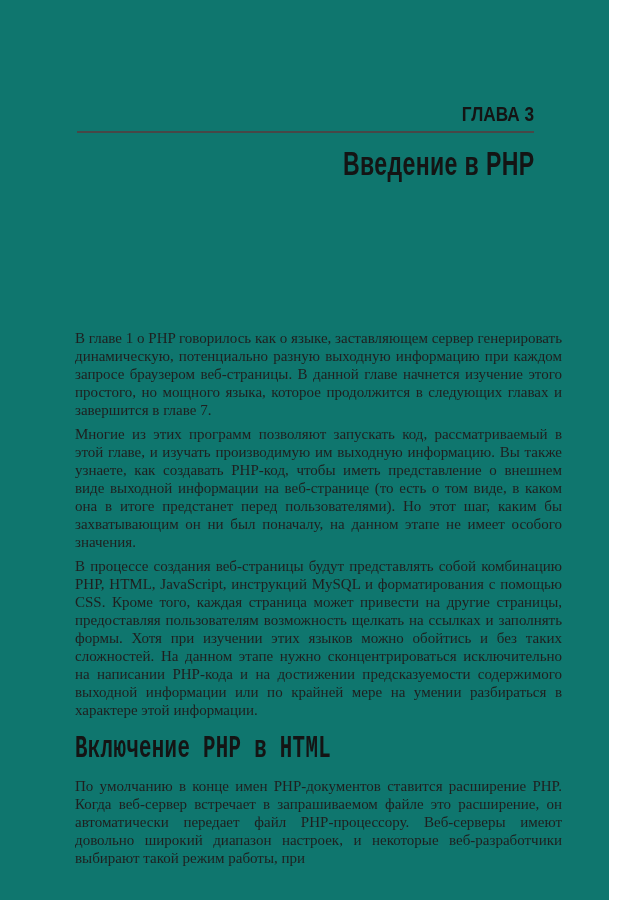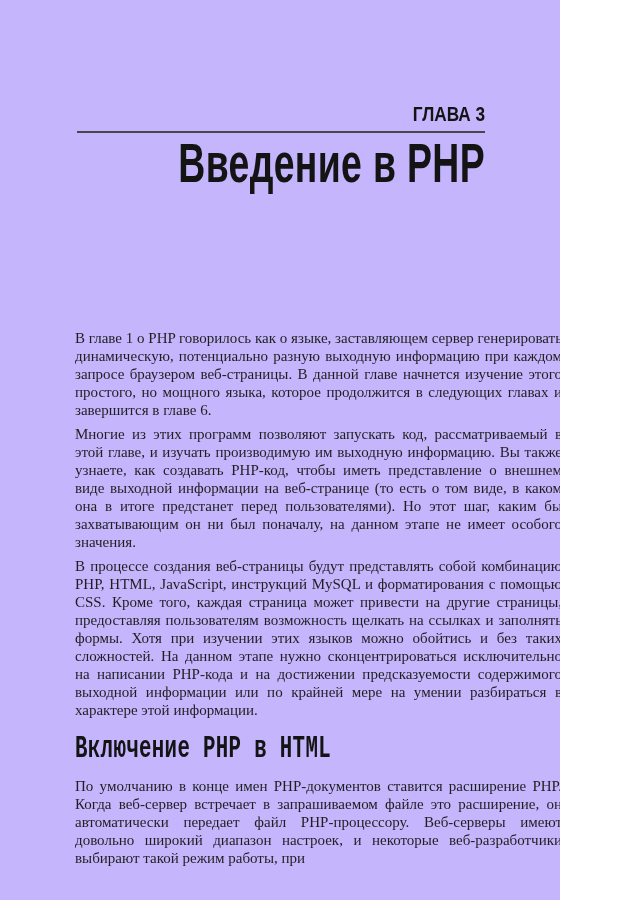--- a/index.html
+++ b/index.html
@@ -2,23 +2,23 @@
 <html lang="ru"><head>
 <meta charset="utf-8">
 <style>
   html, body {
     margin: 0;
     padding: 0;
     background: #ffffff;
   }
   .page {
     position: relative;
-    width: 560px;
+    width: 609px;
     height: 900px;
-    background: #c4b5fd;
+    background: #0f766e;
     overflow: hidden;
     color: #1f1f1f;
     font-family: "Liberation Serif", serif;
   }
   
   .chapter-label {
     position: absolute;
     top: 102px;
     right: 75px;
     font-family: "Liberation Sans", sans-serif;
@@ -41,21 +41,21 @@
     height: 2px;
     background: #474747;
   }
   .chapter-title {
     position: absolute;
     top: 140px;
     right: 75px;
     margin: 0;
     font-family: "Liberation Sans", sans-serif;
     font-weight: 700;
-    font-size: 55px;
+    font-size: 34px;
     line-height: 46px;
     color: #141414;
     white-space: nowrap;
   }
   .chapter-title .squeeze {
     display: inline-block;
     transform: scaleX(0.68);
     transform-origin: 100% 50%;
     letter-spacing: 0.5px;
   }
@@ -99,21 +99,21 @@
     <span class="squeeze">ГЛАВА 3</span>
   </div>
 
   <div class="header-rule"></div>
 
   <h1 class="chapter-title">
     <span class="squeeze">Введение в PHP</span>
   </h1>
 
   <div class="text-block">
-    <p>В главе 1 о PHP говорилось как о языке, заставляющем сервер генерировать динамическую, потенциально разную выходную информацию при каждом запросе браузером веб-страницы. В данной главе начнется изучение этого простого, но мощного языка, которое продолжится в следующих главах и завершится в главе 6.</p>
+    <p>В главе 1 о PHP говорилось как о языке, заставляющем сервер генерировать динамическую, потенциально разную выходную информацию при каждом запросе браузером веб-страницы. В данной главе начнется изучение этого простого, но мощного языка, которое продолжится в следующих главах и завершится в главе 7.</p>
     <p>Многие из этих программ позволяют запускать код, рассматриваемый в этой главе, и изучать производимую им выходную информацию. Вы также узнаете, как создавать PHP-код, чтобы иметь представление о внешнем виде выходной информации на веб-странице (то есть о том виде, в каком она в итоге предстанет перед пользователями). Но этот шаг, каким бы захватывающим он ни был поначалу, на данном этапе не имеет особого значения.</p>
     <p>В процессе создания веб-страницы будут представлять собой комбинацию PHP, HTML, JavaScript, инструкций MySQL и форматирования с помощью CSS. Кроме того, каждая страница может привести на другие страницы, предоставляя пользователям возможность щелкать на ссылках и заполнять формы. Хотя при изучении этих языков можно обойтись и без таких сложностей. На данном этапе нужно сконцентрироваться исключительно на написании PHP-кода и на достижении предсказуемости содержимого выходной информации или по крайней мере на умении разбираться в характере этой информации.</p>
 
     <h2 class="section-heading">
       <span class="squeeze">Включение PHP в HTML</span>
     </h2>
 
     <p>По умолчанию в конце имен PHP-документов ставится расширение PHP. Когда веб-сервер встречает в запрашиваемом файле это расширение, он автоматически передает файл PHP-процессору. Веб-серверы имеют довольно широкий диапазон настроек, и некоторые веб-разработчики выбирают такой режим работы, при</p>
   </div>
 

